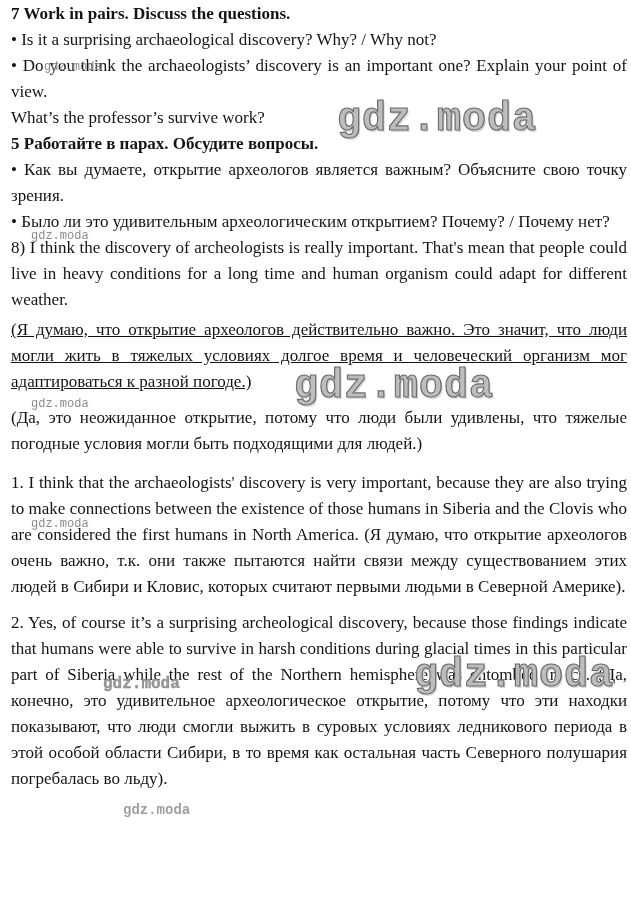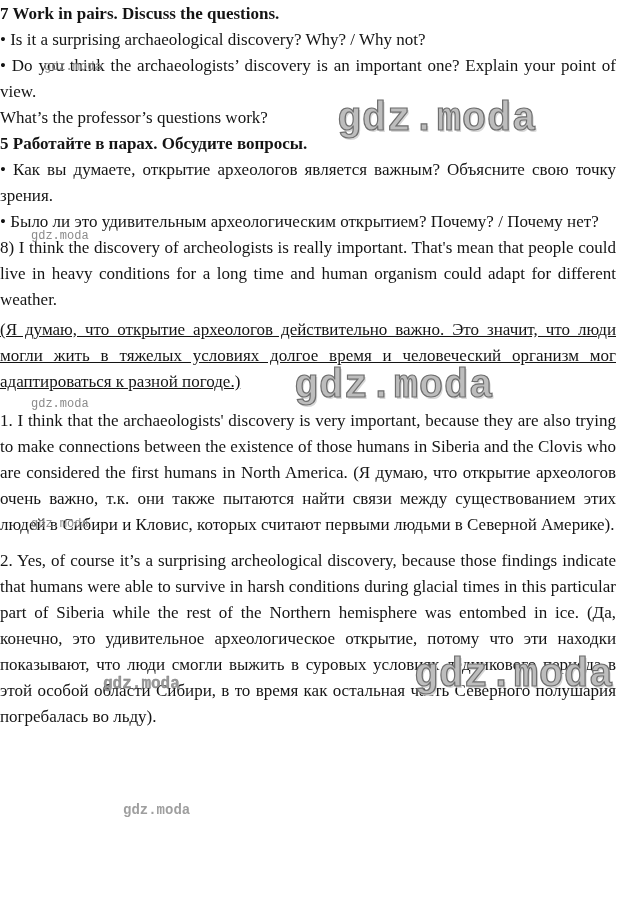--- a/index.html
+++ b/index.html
@@ -7,21 +7,21 @@
     position: relative;
     width: 631px;
     height: 900px;
     background: #ffffff;
     font-family: "Liberation Serif", serif;
     color: #141414;
     overflow: hidden;
   }
   .text-col {
     position: absolute;
-    left: 0;
+    left: 11px;
     top: 1px;
     width: 616px;
   }
   .text-col p {
     margin: 0;
     font-size: 17px;
     line-height: 26px;
     text-align: justify;
   }
   p.heading { font-weight: bold; text-align: left; }
@@ -63,26 +63,27 @@
 </style>
 </head>
 <body>
 
 <div class="page">
 
   <div class="text-col">
     <p class="heading">7 Work in pairs. Discuss the questions.</p>
     <p>• Is it a surprising archaeological discovery? Why? / Why not?</p>
     <p>• Do you think the archaeologists’ discovery is an important one? Explain your point of view.</p>
-    <p>What’s the professor’s questions work?</p>
+    <p>What’s the professor’s survive work?</p>
     <p class="heading">5 Работайте в парах. Обсудите вопросы.</p>
     <p>• Как вы думаете, открытие археологов является важным? Объясните свою точку зрения.</p>
     <p>• Было ли это удивительным археологическим открытием? Почему? / Почему нет?</p>
     <p>8) I think the discovery of archeologists is really important. That's mean that people could live in heavy conditions for a long time and human organism could adapt for different weather.</p>
     <p class="mt-xs">(Я думаю, что открытие археологов действительно важно. Это значит, что люди могли жить в тяжелых условиях долгое время и человеческий организм мог адаптироваться к разной погоде.)</p>
+    <p class="mt-md">(Да, это неожиданное открытие, потому что люди были удивлены, что тяжелые погодные условия могли быть подходящими для людей.)</p>
     <p class="mt-lg">1. I think that the archaeologists' discovery is very important, because they are also trying to make connections between the existence of those humans in Siberia and the Clovis who are considered the first humans in North America. (Я думаю, что открытие археологов очень важно, т.к. они также пытаются найти связи между существованием этих людей в Сибири и Кловис, которых считают первыми людьми в Северной Америке).</p>
     <p class="mt-md">2. Yes, of course it’s a surprising archeological discovery, because those findings indicate that humans were able to survive in harsh conditions during glacial times in this particular part of Siberia while the rest of the Northern hemisphere was entombed in ice. (Да, конечно, это удивительное археологическое открытие, потому что эти находки показывают, что люди смогли выжить в суровых условиях ледникового периода в этой особой области Сибири, в то время как остальная часть Северного полушария погребалась во льду).</p>
   </div>
 
   <span class="wm wm-small" style="left:44px;  top:61px;">gdz.moda</span>
   <span class="wm wm-large" style="left:337px; top:100px;">gdz.moda</span>
   <span class="wm wm-small" style="left:31px;  top:230px;">gdz.moda</span>
   <span class="wm wm-large" style="left:294px; top:367px;">gdz.moda</span>
   <span class="wm wm-small" style="left:31px;  top:398px;">gdz.moda</span>
   <span class="wm wm-small" style="left:31px;  top:518px;">gdz.moda</span>

